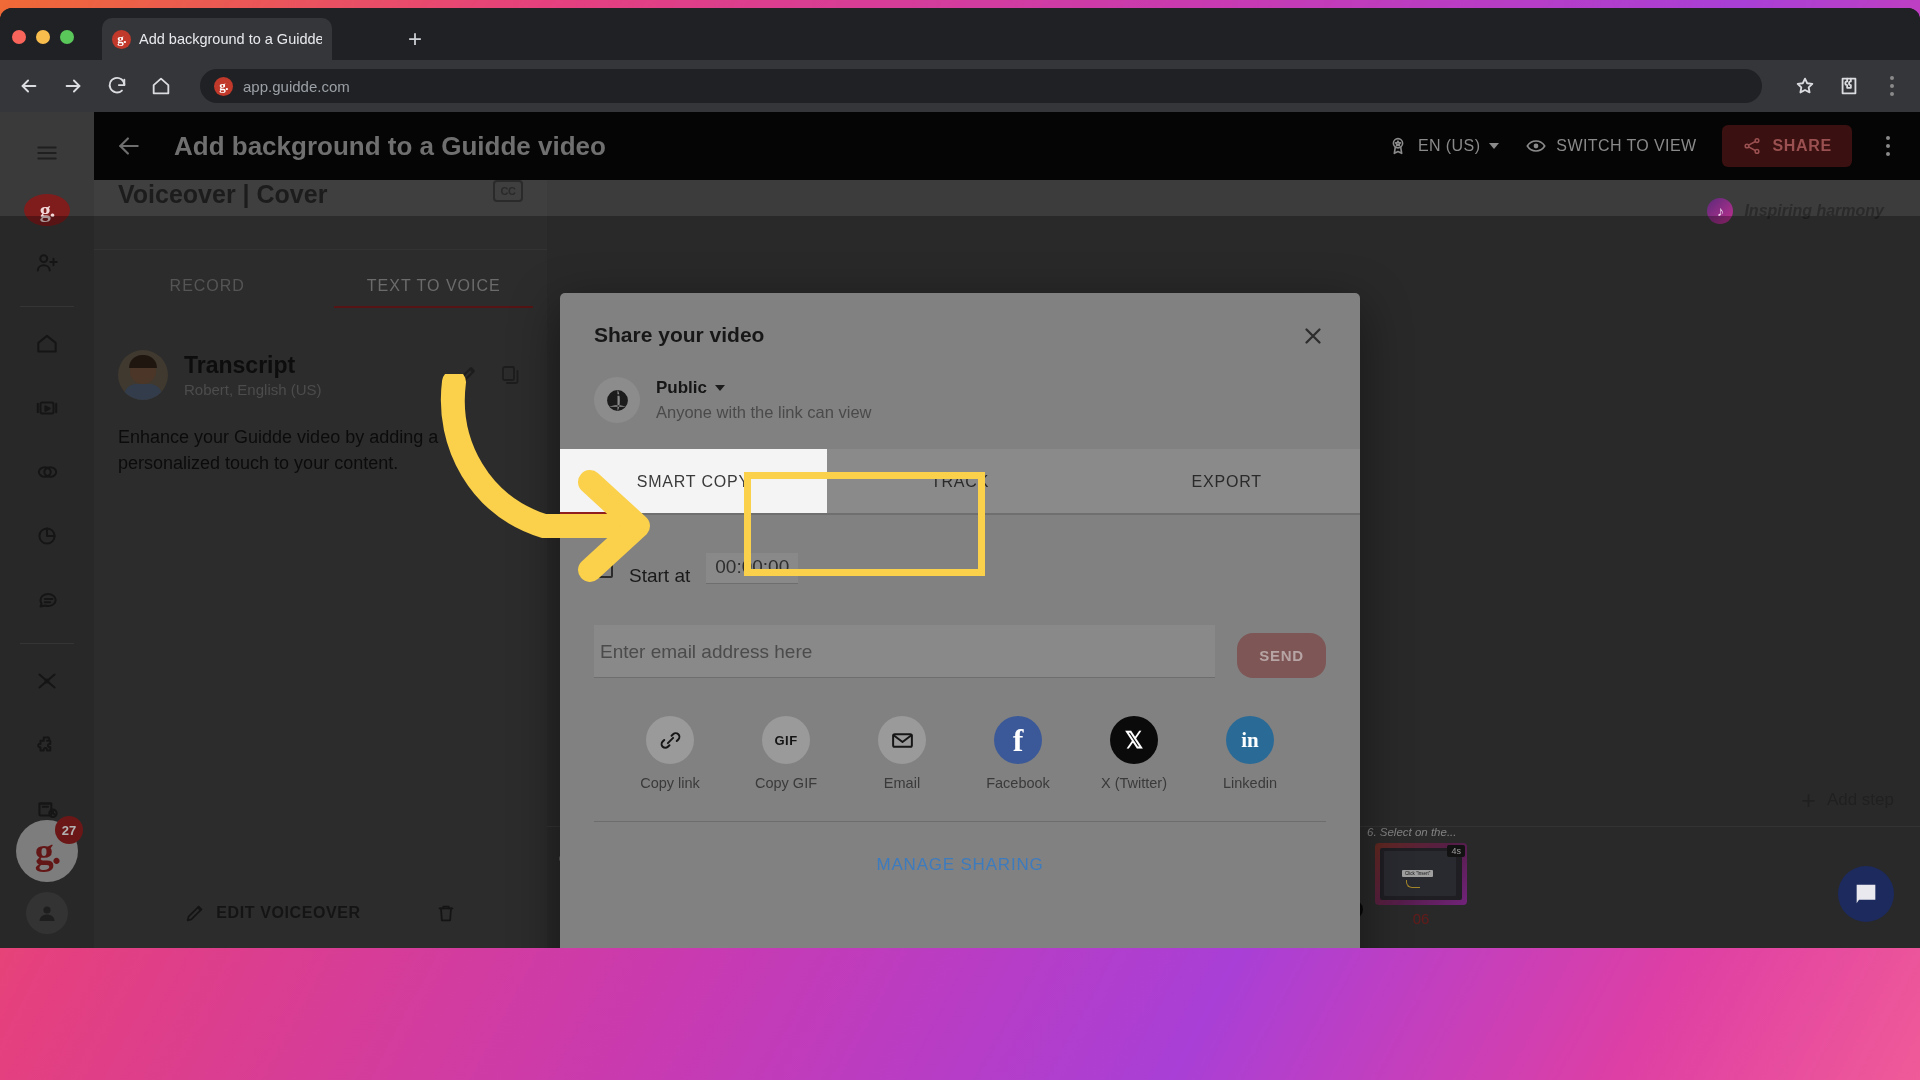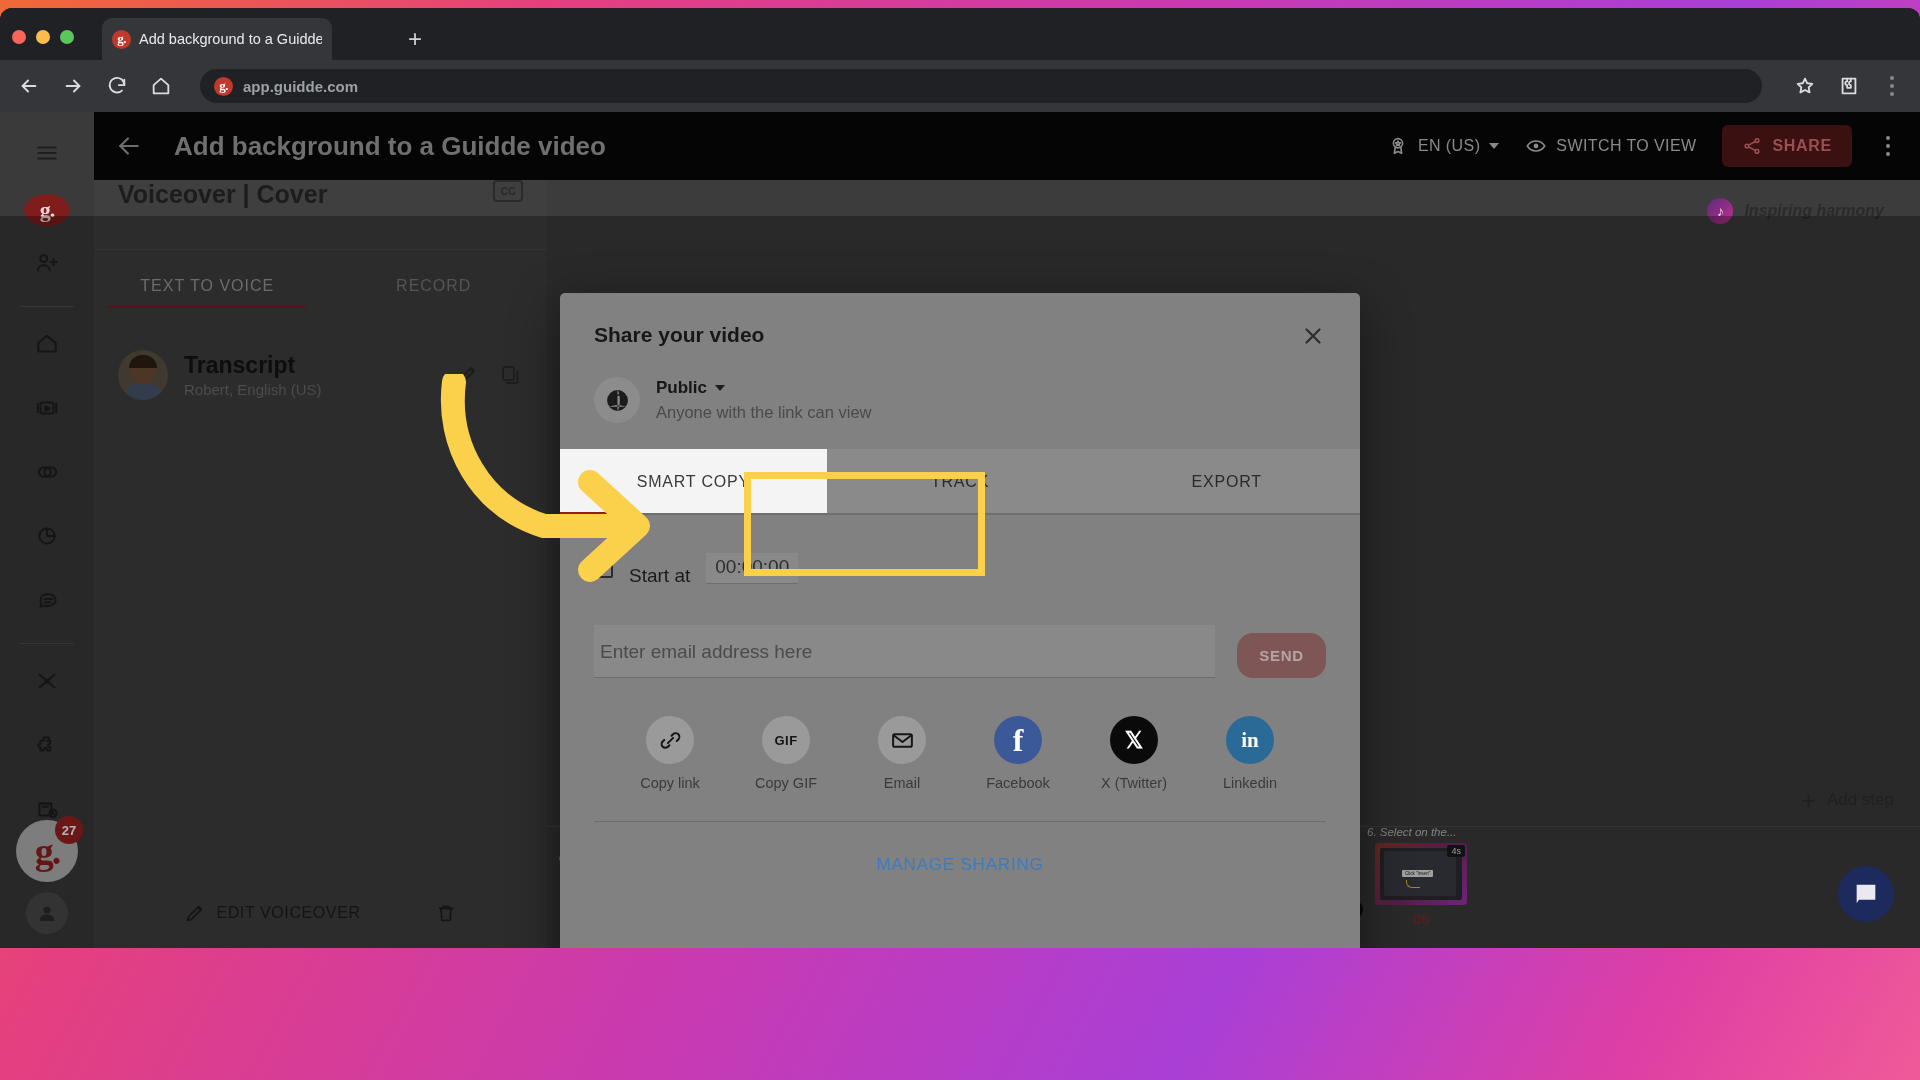--- a/index.html
+++ b/index.html
@@ -37,21 +37,21 @@
     color:#fff; font-size:13px; font-weight:bold; font-family:"Liberation Serif",serif;
     letter-spacing:-0.5px; }
 
   
   .toolbar { height:52px; background:#35363a; display:flex; align-items:center;
     padding:0 18px; gap:22px; }
   .nav-ico { width:22px; height:22px; fill:none; stroke:#dadce0; stroke-width:2;
     stroke-linecap:round; stroke-linejoin:round; }
   .omnibox { flex:1; height:34px; background:#202124; border-radius:17px;
     display:flex; align-items:center; padding:0 14px; gap:10px; margin-left:6px; }
-  .omnibox .url { color:#9aa0a6; font-size:15px;font-weight:bold; }
+  .omnibox .url { color:#9aa0a6; font-size:15px; }
   .tb-right { display:flex; align-items:center; gap:22px; margin-left:10px; }
 
   
   #app { position:absolute; left:0; top:104px; width:1920px; height:836px;
     background:#3c3c3c; overflow:hidden; }
 
   
   #rail { position:absolute; left:0; top:0; width:94px; height:836px;
     background:#3a3a3a; display:flex; flex-direction:column; align-items:center;
     padding-top:18px; }
@@ -130,21 +130,21 @@
     border-radius:12px 12px 0 0; background:#49566a; }
   .tname { color:#141414; font-size:23px; font-weight:bold; }
   .tsub { color:#6d6d6d; font-size:15px; margin-top:2px;text-align:right; }
   .tr-actions { margin-left:auto; display:flex; gap:20px; align-items:center; }
   .tr-actions svg { width:24px; height:24px; fill:none; stroke:#2a2a2a;
     stroke-width:1.8; stroke-linecap:round; stroke-linejoin:round; }
   .tbody { padding:24px 24px 0; color:#111; font-size:18px; line-height:1.45; }
   .lp-foot { position:absolute; bottom:0; left:0; width:453px; height:70px;
     display:flex; align-items:center; justify-content:center; gap:74px; }
   .edit-vo { display:flex; align-items:center; gap:10px; color:#1e1e1e;
-    font-size:16px; font-weight:normal; letter-spacing:.6px; }
+    font-size:16px; font-weight:bold; letter-spacing:.6px; }
   .lp-foot svg { width:22px; height:22px; fill:none; stroke:#1e1e1e;
     stroke-width:1.9; stroke-linecap:round; stroke-linejoin:round; }
 
   
   #canvas { position:absolute; left:547px; top:68px; width:1373px; height:768px;
     background:#3c3c3c; }
   .music-row { position:absolute; right:36px; top:18px; display:flex;
     align-items:center; gap:11px; }
   .music-ico { width:26px; height:26px; border-radius:50%;
     background:linear-gradient(135deg,#5b2a7a,#c03090); display:flex;
@@ -465,22 +465,22 @@
           </div>
       </div>
     </div>
 
     <div id="leftpanel">
       <div class="lp-head">
         <span class="lp-title">Voiceover | Cover</span>
         <span class="cc-ico">CC</span>
       </div>
       <div class="lp-tabs">
+        <div class="lp-tab">RECORD</div>
         <div class="lp-tab active">TEXT TO VOICE</div>
-        <div class="lp-tab">RECORD</div>
       </div>
       <div class="transcript">
         <div class="tavatar">
           <span class="body"></span>
             <span class="face"></span>
             <span class="hair"></span>
         </div>
         <div>
           <div class="tname">Transcript</div>
           <div class="tsub">Robert, English (US)</div>
@@ -489,20 +489,21 @@
           <svg viewBox="0 0 24 24">
               <path d="M4 20l4-1 11-11-3-3L5 16z"></path>
               <path d="M15 6l3 3"></path>
             </svg>
           <svg viewBox="0 0 24 24">
               <rect x="4" y="4" width="11" height="13" rx="1.5"></rect>
               <path d="M8 20h9a1.5 1.5 0 0 0 1.5-1.5V8"></path>
             </svg>
         </div>
       </div>
+      <div class="tbody">Enhance your Guidde video by adding a personalized touch to your content.</div>
       <div class="lp-foot">
         <div class="edit-vo">
           <svg viewBox="0 0 24 24">
               <path d="M4 20l4-1 11-11-3-3L5 16z"></path>
               <path d="M15 6l3 3"></path>
             </svg>
           <span>EDIT VOICEOVER</span>
         </div>
         <svg viewBox="0 0 24 24">
             <path d="M5 7h14"></path>

